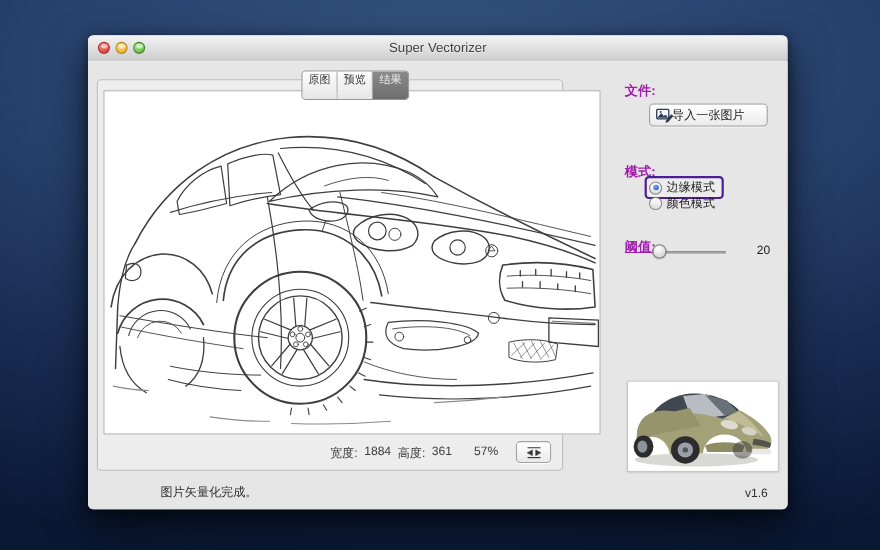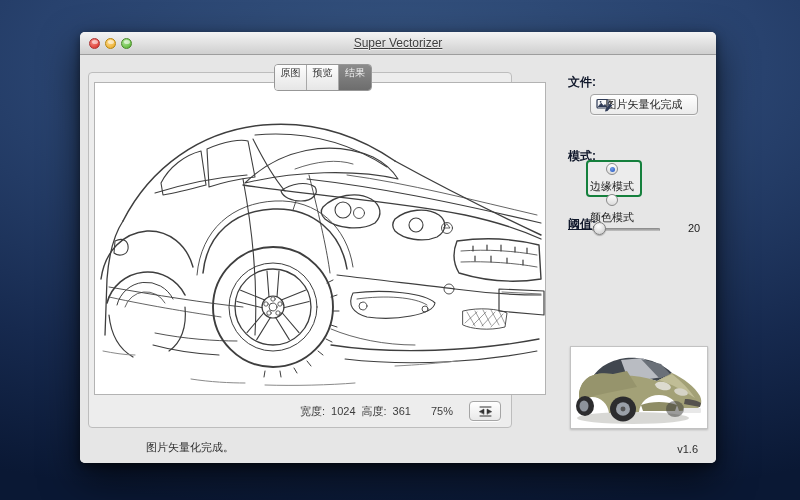--- a/index.html
+++ b/index.html
@@ -18,21 +18,20 @@
   .titlebar {
     position:absolute; left:0; top:0; right:0; height:23px;
     border-radius:5px 5px 0 0;
     background:linear-gradient(#f4f4f4, #cfcfcf);
     border-bottom:1px solid #9d9d9d;
   }
   .title {
     position:absolute; left:0; right:0; top:0; height:18px; line-height:22px;
     text-align:center; font-size:12px; color:#3f3f3f;
     text-shadow:0 1px 0 rgba(255,255,255,.6);
-    text-decoration:underline;
   }
   .lights { position:absolute; left:9px; top:6px; display:flex; gap:5px; }
   .light { width:11px; height:11px; border-radius:50%; position:relative; }
   .light::after { content:""; position:absolute; left:2px; top:1px; width:6px; height:4px;
     border-radius:50%; background:rgba(255,255,255,.55); }
   .light.red    { background:radial-gradient(circle at 35% 30%, #f59189, #e2463c 70%, #b02c24); border:1px solid #a33; }
   .light.yellow { background:radial-gradient(circle at 35% 30%, #fbd98c, #f0b63e 70%, #c68a1c); border:1px solid #b8860b; }
   .light.green  { background:radial-gradient(circle at 35% 30%, #b0e69a, #6cc04a 70%, #3f8f2a); border:1px solid #4a8a2a; }
 
   .body { position:absolute; left:0; top:24px; right:0; bottom:0; border-radius:0 0 5px 5px; background:#e6e6e6; }
@@ -71,40 +70,40 @@
   .canvas-info .gap { width:8px; }
   .fit-btn {
     width:32px; height:20px; margin-left:10px;
     border:1px solid #a5a5a5; border-radius:4px;
     background:linear-gradient(#ffffff,#e9e9e9);
     display:flex; align-items:center; justify-content:center;
     box-shadow:0 1px 0 rgba(255,255,255,.8);
   }
 
   .panel { position:absolute; left:488px; top:0; width:142px; height:100%; }
-  .panel-label { position:absolute; left:0; font-size:12px; font-weight:bold; color:#0f172a; }
+  .panel-label { position:absolute; left:0; font-size:12px; font-weight:bold; color:#a21caf; }
   .label-file { top:18px; }
   .label-mode { top:92px;text-align:right; }
   .label-threshold { top:160px;text-decoration:underline; }
 
   .pbutton {
     position:absolute; left:22px; width:108px; height:21px;
     border:1px solid #a3a3a3; border-radius:4px;
     background:linear-gradient(#ffffff,#ebebeb);
     box-shadow:0 1px 0 rgba(255,255,255,.7);
     font-size:11px; color:#222;
     display:flex; align-items:center; justify-content:center;
   }
   .pbutton .btn-icon { position:absolute; left:5px; top:3px; }
   .btn-import { top:38px; }
   .btn-export { top:63px; }
 
   .radio-row { position:absolute; left:18px; display:flex; align-items:center; gap:4px; font-size:11px; color:#1c1c1c; }
-  .radio-row.first { top:104px; border:2px solid #15803d; border-radius:4px; padding:1px 6px 1px 2px; background:rgba(255,255,255,.25);flex-direction:column; }
-  .radio-row.second { top:138px; padding-left:4px;flex-direction:column; }
+  .radio-row.first { top:104px; border:2px solid #4c1d95; border-radius:4px; padding:1px 6px 1px 2px; background:rgba(255,255,255,.25); }
+  .radio-row.second { top:121px; padding-left:4px; }
   .radio {
     width:12px; height:12px; border-radius:50%;
     border:1px solid #8b8b8b;
     background:linear-gradient(#ffffff,#dcdcdc);
     position:relative;
   }
   .radio.checked::after {
     content:""; position:absolute; left:2.5px; top:2.5px; width:5px; height:5px;
     border-radius:50%;
     background:radial-gradient(circle at 40% 35%, #7aa0e8, #2f62c8 75%, #1c48a0);
@@ -269,25 +268,25 @@
             <path d="M96,296 C115,299 135,300 150,300"></path>
             <path d="M170,302 C200,303 235,302 260,300"></path>
             <path d="M300,283 C322,282 345,280 362,278"></path>
             <path d="M8,268 C18,270 30,272 40,272"></path>
           </g>
         </svg>
       </div>
 
       <div class="canvas-info">
         <span>宽度:</span>
-        <span>1024</span>
+        <span>1884</span>
         <span>高度:</span>
         <span>361</span>
         <span class="gap"></span>
-        <span>75%</span>
+        <span>57%</span>
         <div class="fit-btn">
           <svg width="15" height="11" viewBox="0 0 15 11">
             <g fill="#333" stroke="#333" stroke-width="1" stroke-linecap="round">
               <path d="M2,1 L13,1" fill="none"></path>
               <path d="M2,10 L13,10" fill="none"></path>
               <path d="M1.5,5.5 L6,3 L6,8 Z" stroke-width="0.5"></path>
               <path d="M13.5,5.5 L9,3 L9,8 Z" stroke-width="0.5"></path>
             </g>
           </svg>
         </div>
@@ -301,21 +300,21 @@
         <svg class="btn-icon" width="17" height="14" viewBox="0 0 17 14">
           <g stroke="#2e3a55" fill="none" stroke-width="1.2">
             <rect x="1" y="1.5" width="11" height="8.5" rx="1"></rect>
             <path d="M2,9 L5.2,5.2 L7.5,8 L9,6.5 L11,9" fill="#2e3a55" stroke-width="0.8"></path>
             <circle cx="4.6" cy="3.8" r="0.9" fill="#2e3a55" stroke="none"></circle>
           </g>
           <g fill="#2e3a55">
             <path d="M9.5,11.5 L14.2,5.8 L16.2,7.4 L11.5,13 L9,13.6 Z"></path>
           </g>
         </svg>
-        <span>图片矢量化完成</span>
+        <span>导入一张图片</span>
       </div>
 
 
       <div class="panel-label label-mode">模式:</div>
 
       <div class="radio-row first">
         <span class="radio checked"></span>
         <span>边缘模式</span>
       </div>
       <div class="radio-row second">

